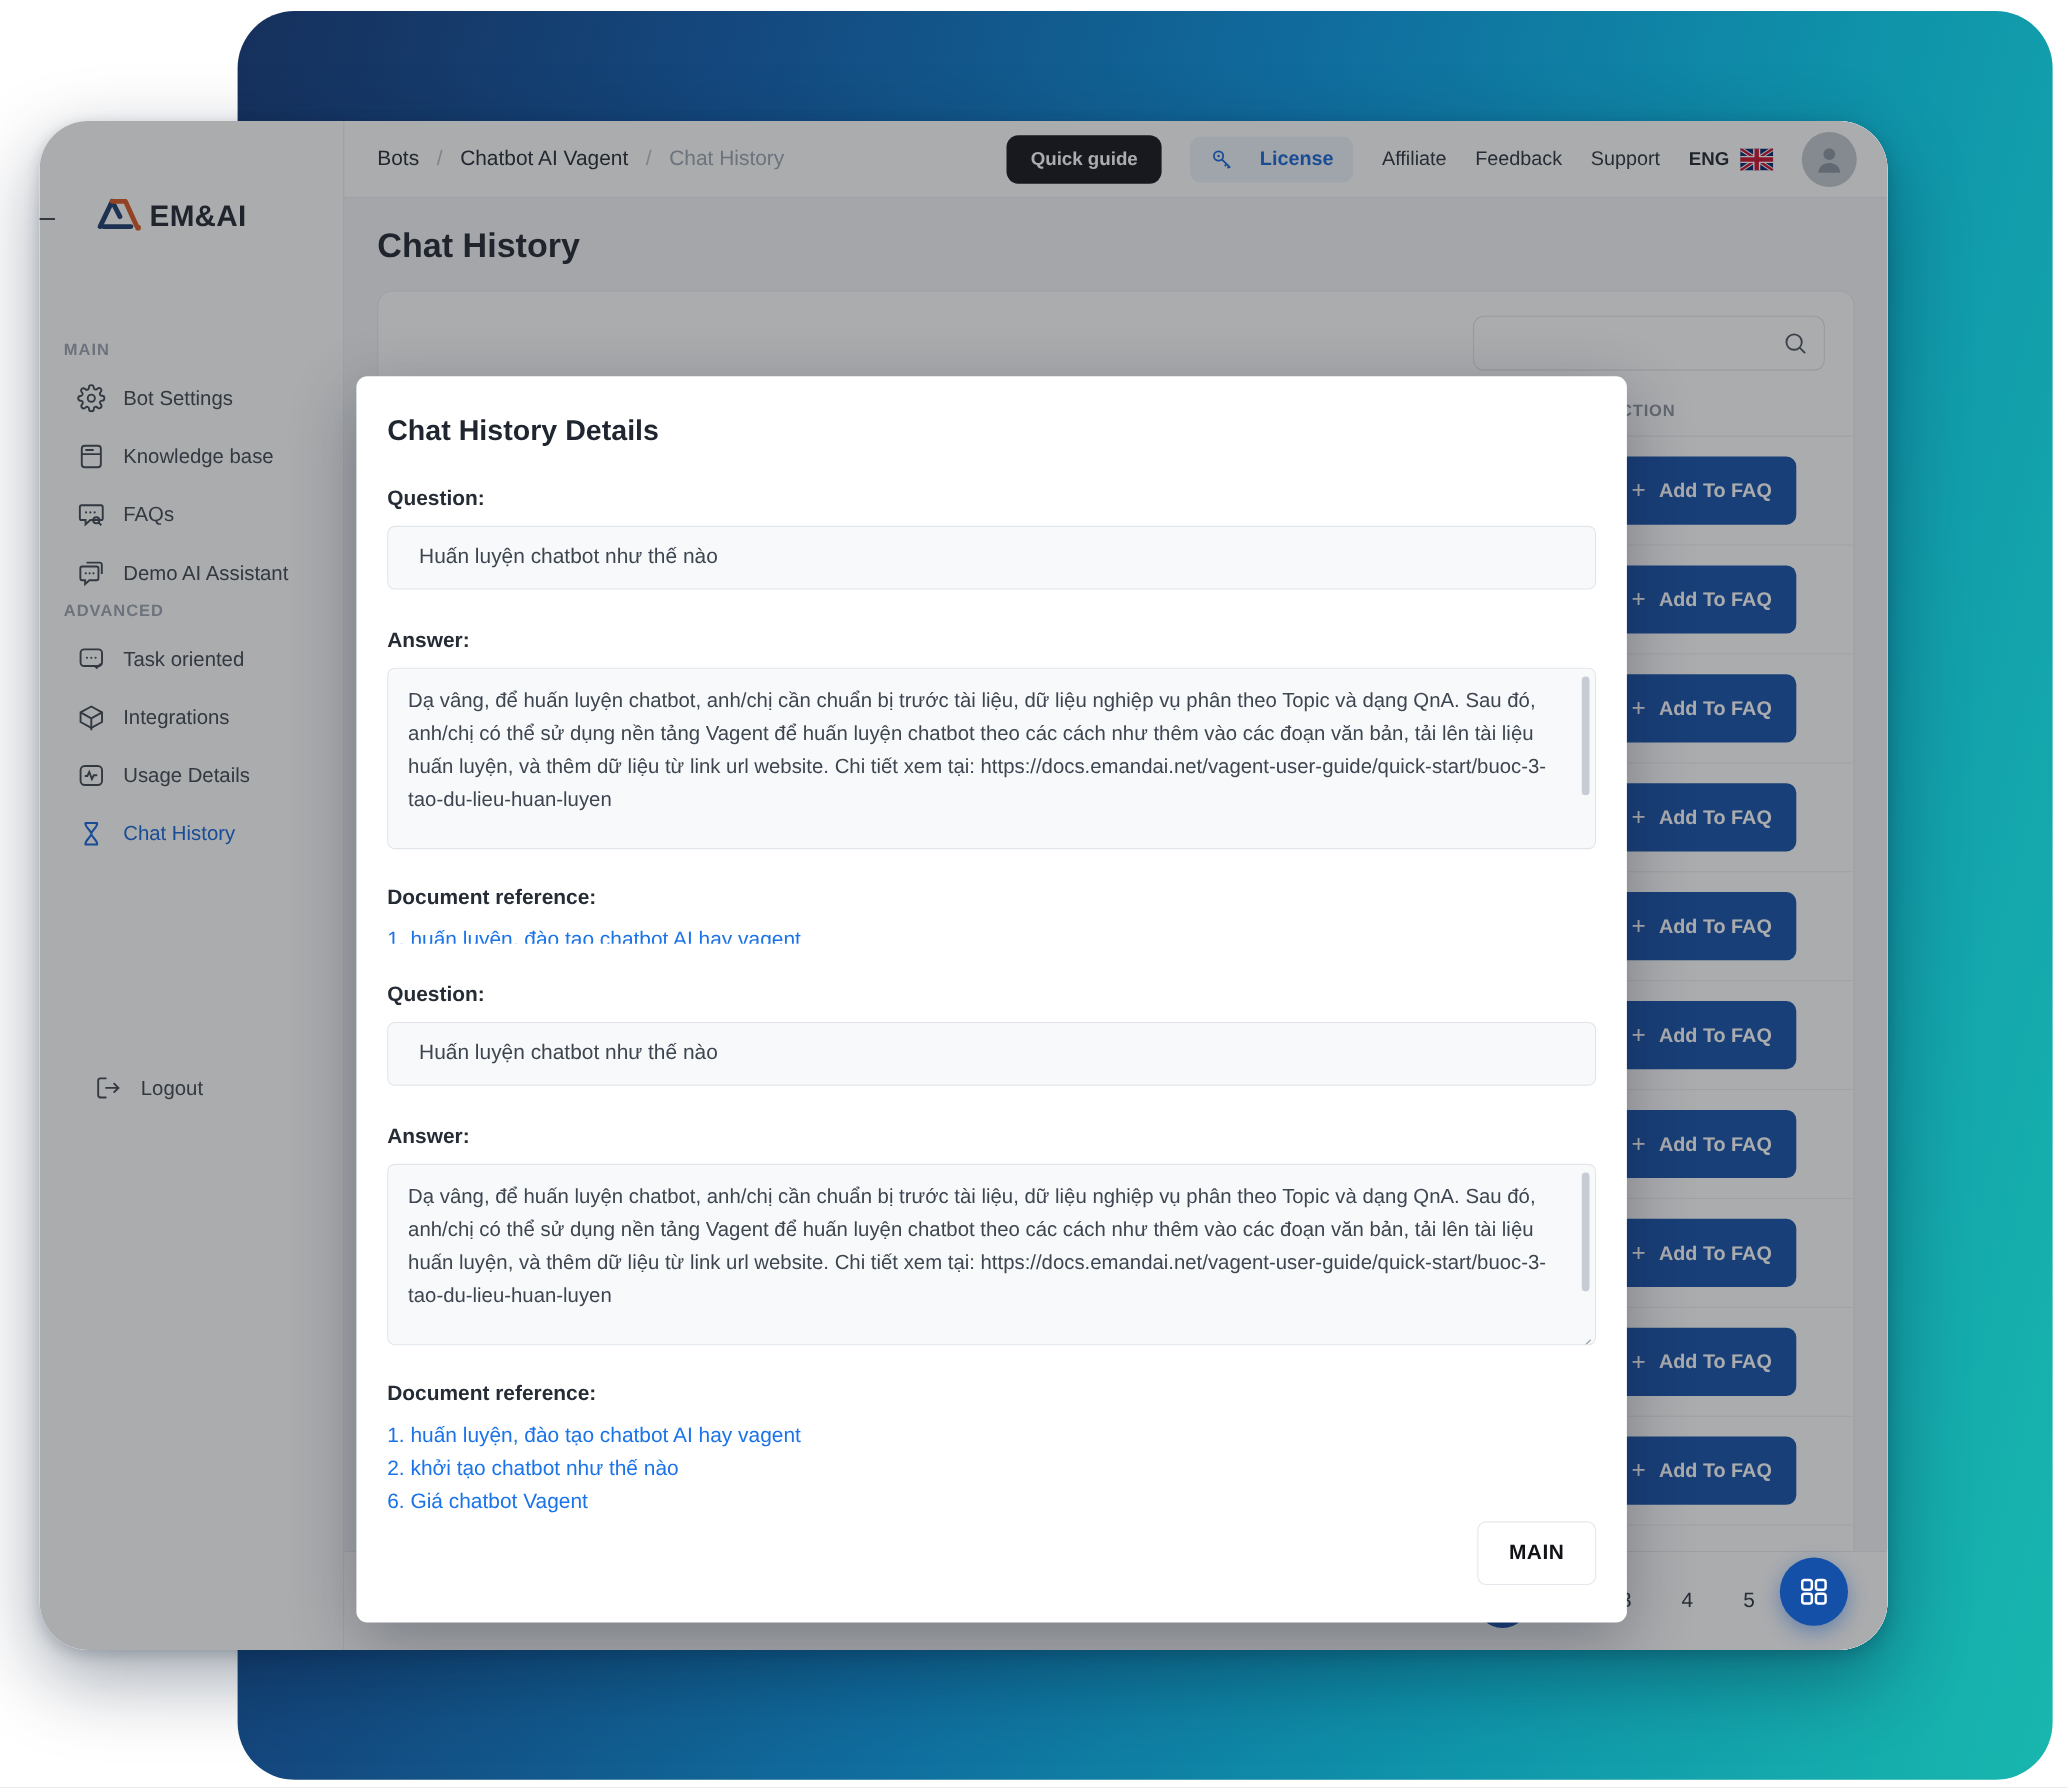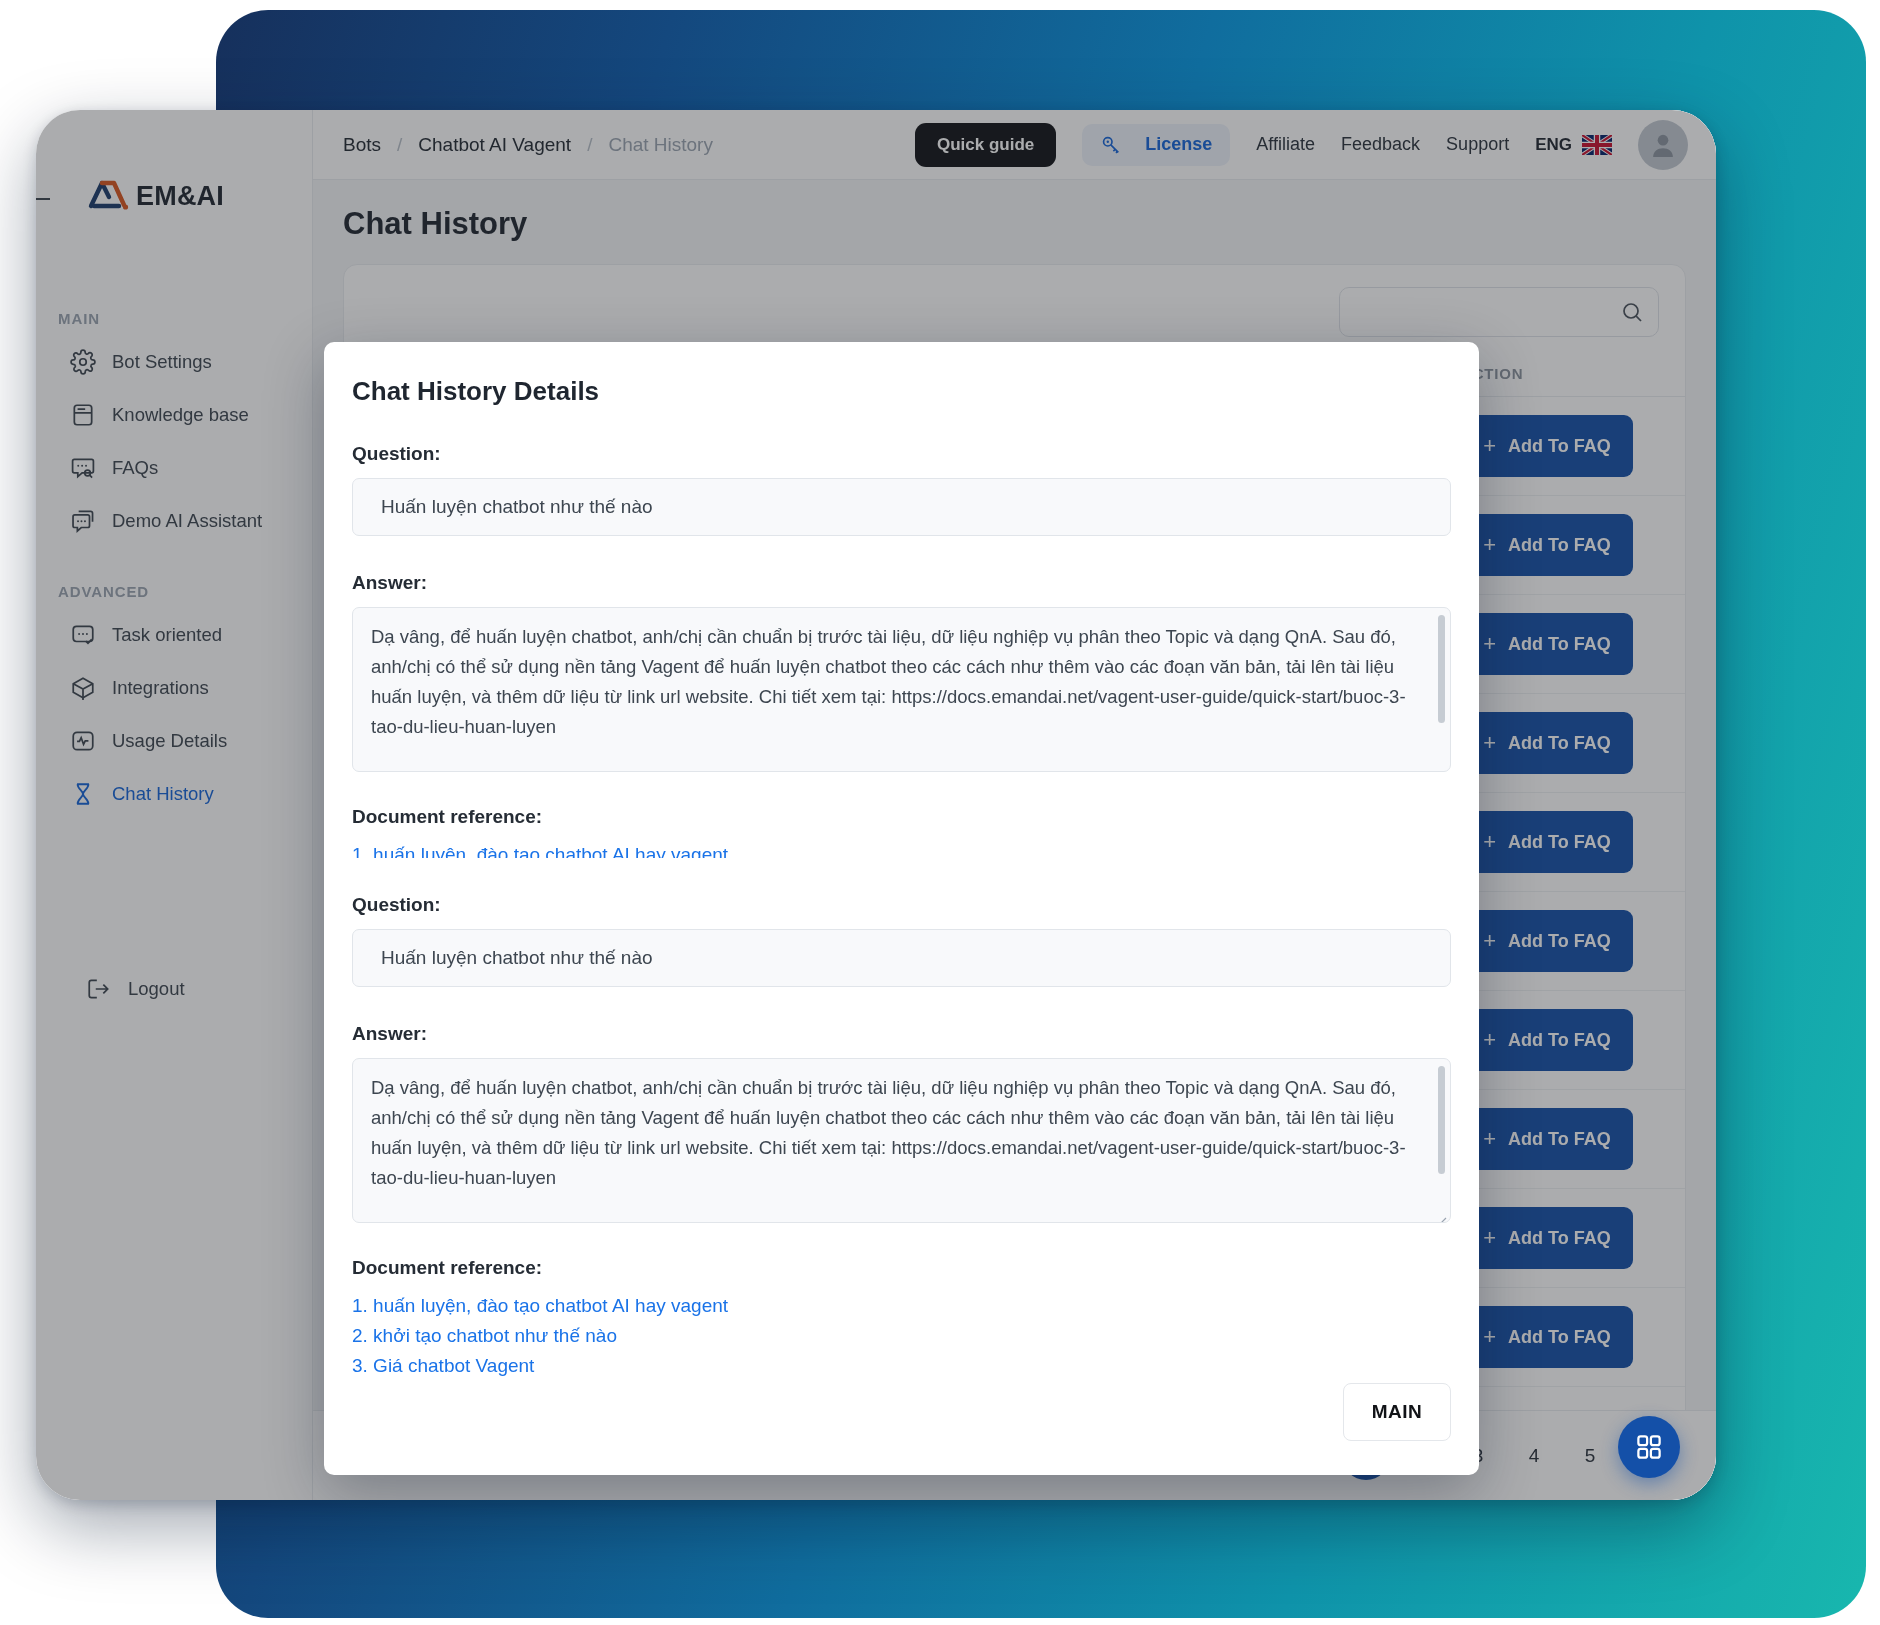--- a/index.html
+++ b/index.html
@@ -60,21 +60,21 @@
   .brand-mark { width: 42px; height: 34px; flex: 0 0 42px; }
   .brand-text {
     font-size: 27px; font-weight: 700; letter-spacing: .2px;
     color: #1f2630;
   }
   .section-label {
     font-size: 15px; font-weight: 700; letter-spacing: .9px;
     color: #9aa4b0; padding-left: 22px;
   }
   .s-main  { margin-top: 98px; }
-  .s-adv   { margin-top: 36px; }
+  .s-adv   { }
   .nav { margin-top: 8px; }
   .nav-item {
     display: flex; align-items: center; gap: 16px;
     height: 53px; padding-left: 34px;
     color: #3d4650; font-size: 18.5px;
     cursor: pointer;
   }
   .nav-item .ico { width: 26px; height: 26px; flex: 0 0 26px; color: #3d4650; }
   .nav-item.active { color: #1565d8; font-weight: 500; }
   .nav-item.active .ico { color: #1565d8; }
@@ -603,21 +603,21 @@
             <svg viewBox="0 0 14 14" fill="none" stroke="currentColor" stroke-width="1.2">
               <path d="M13 5L5 13M13 9.5L9.5 13"></path>
             </svg>
           </span>
         </div>
 
         <div class="doc-label">Document reference:</div>
         <div>
           <a class="doc-link">1. huấn luyện, đào tạo chatbot AI hay vagent</a>
           <a class="doc-link">2. khởi tạo chatbot như thế nào</a>
-          <a class="doc-link">3. Giá chatbot Vagent</a>
+          <a class="doc-link">6. Giá chatbot Vagent</a>
         </div>
       </div>
 
       <div class="modal-footer">
         <div class="close-btn">MAIN</div>
       </div>
     </div>
 
   </div>
 </div>

